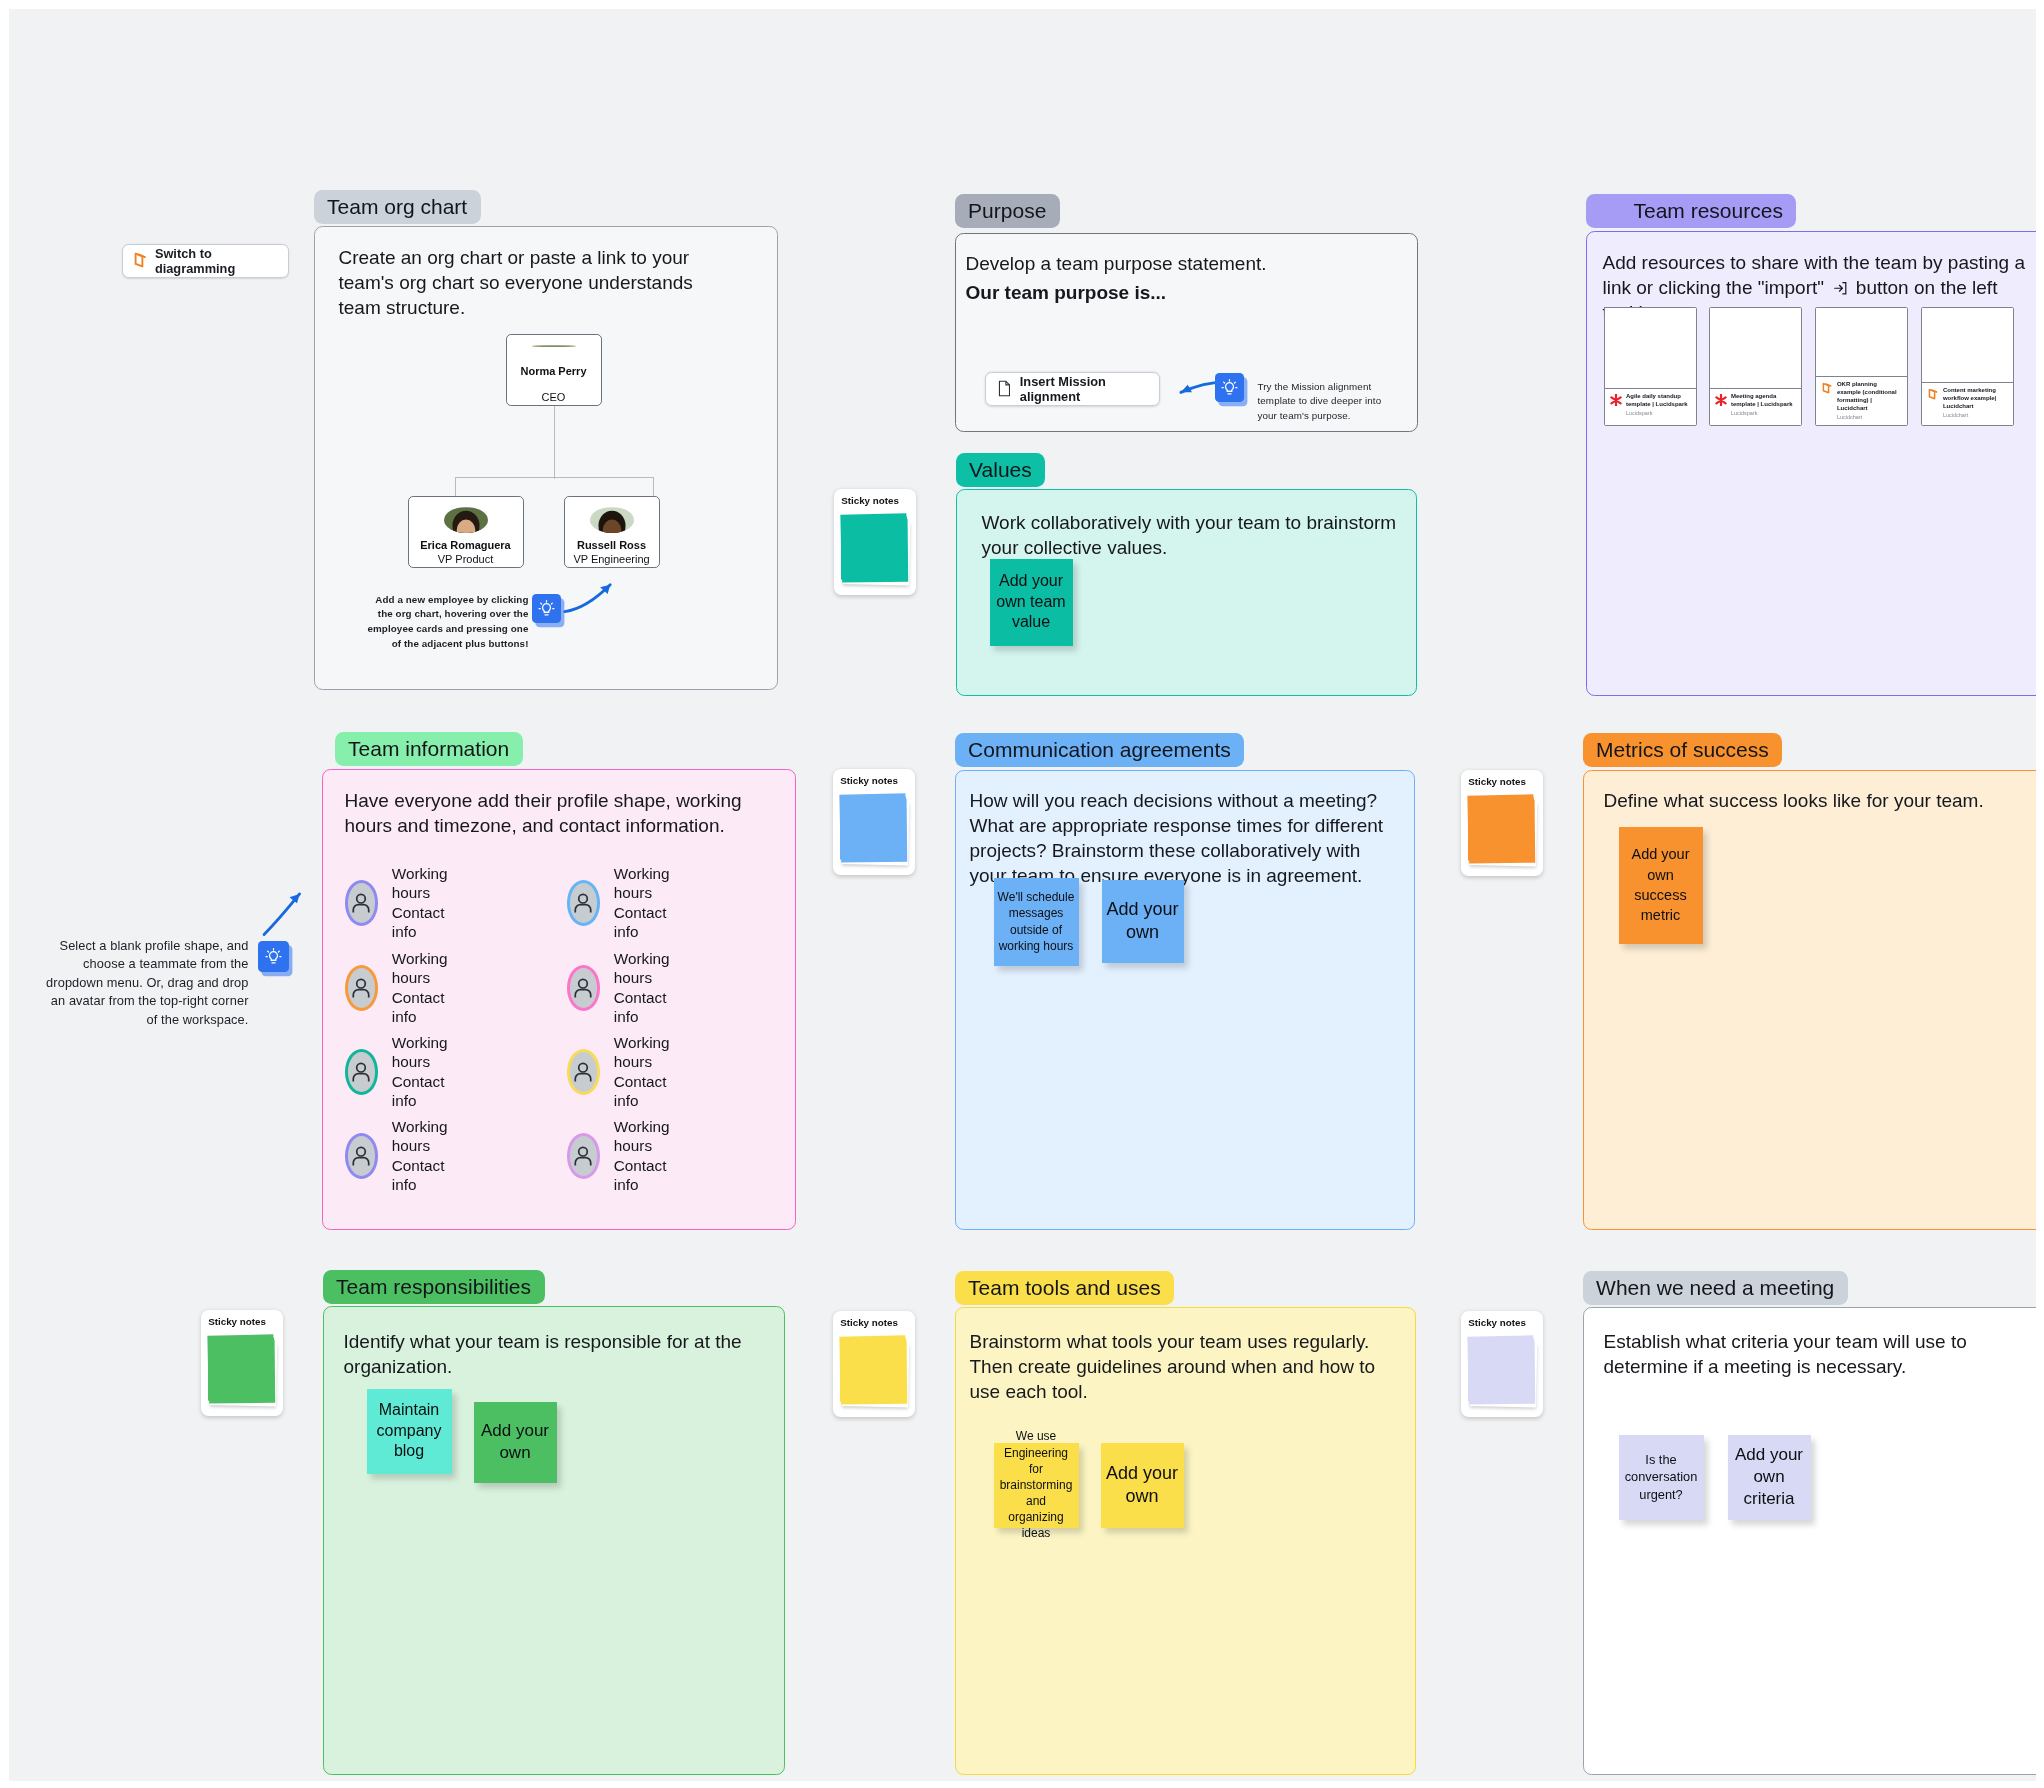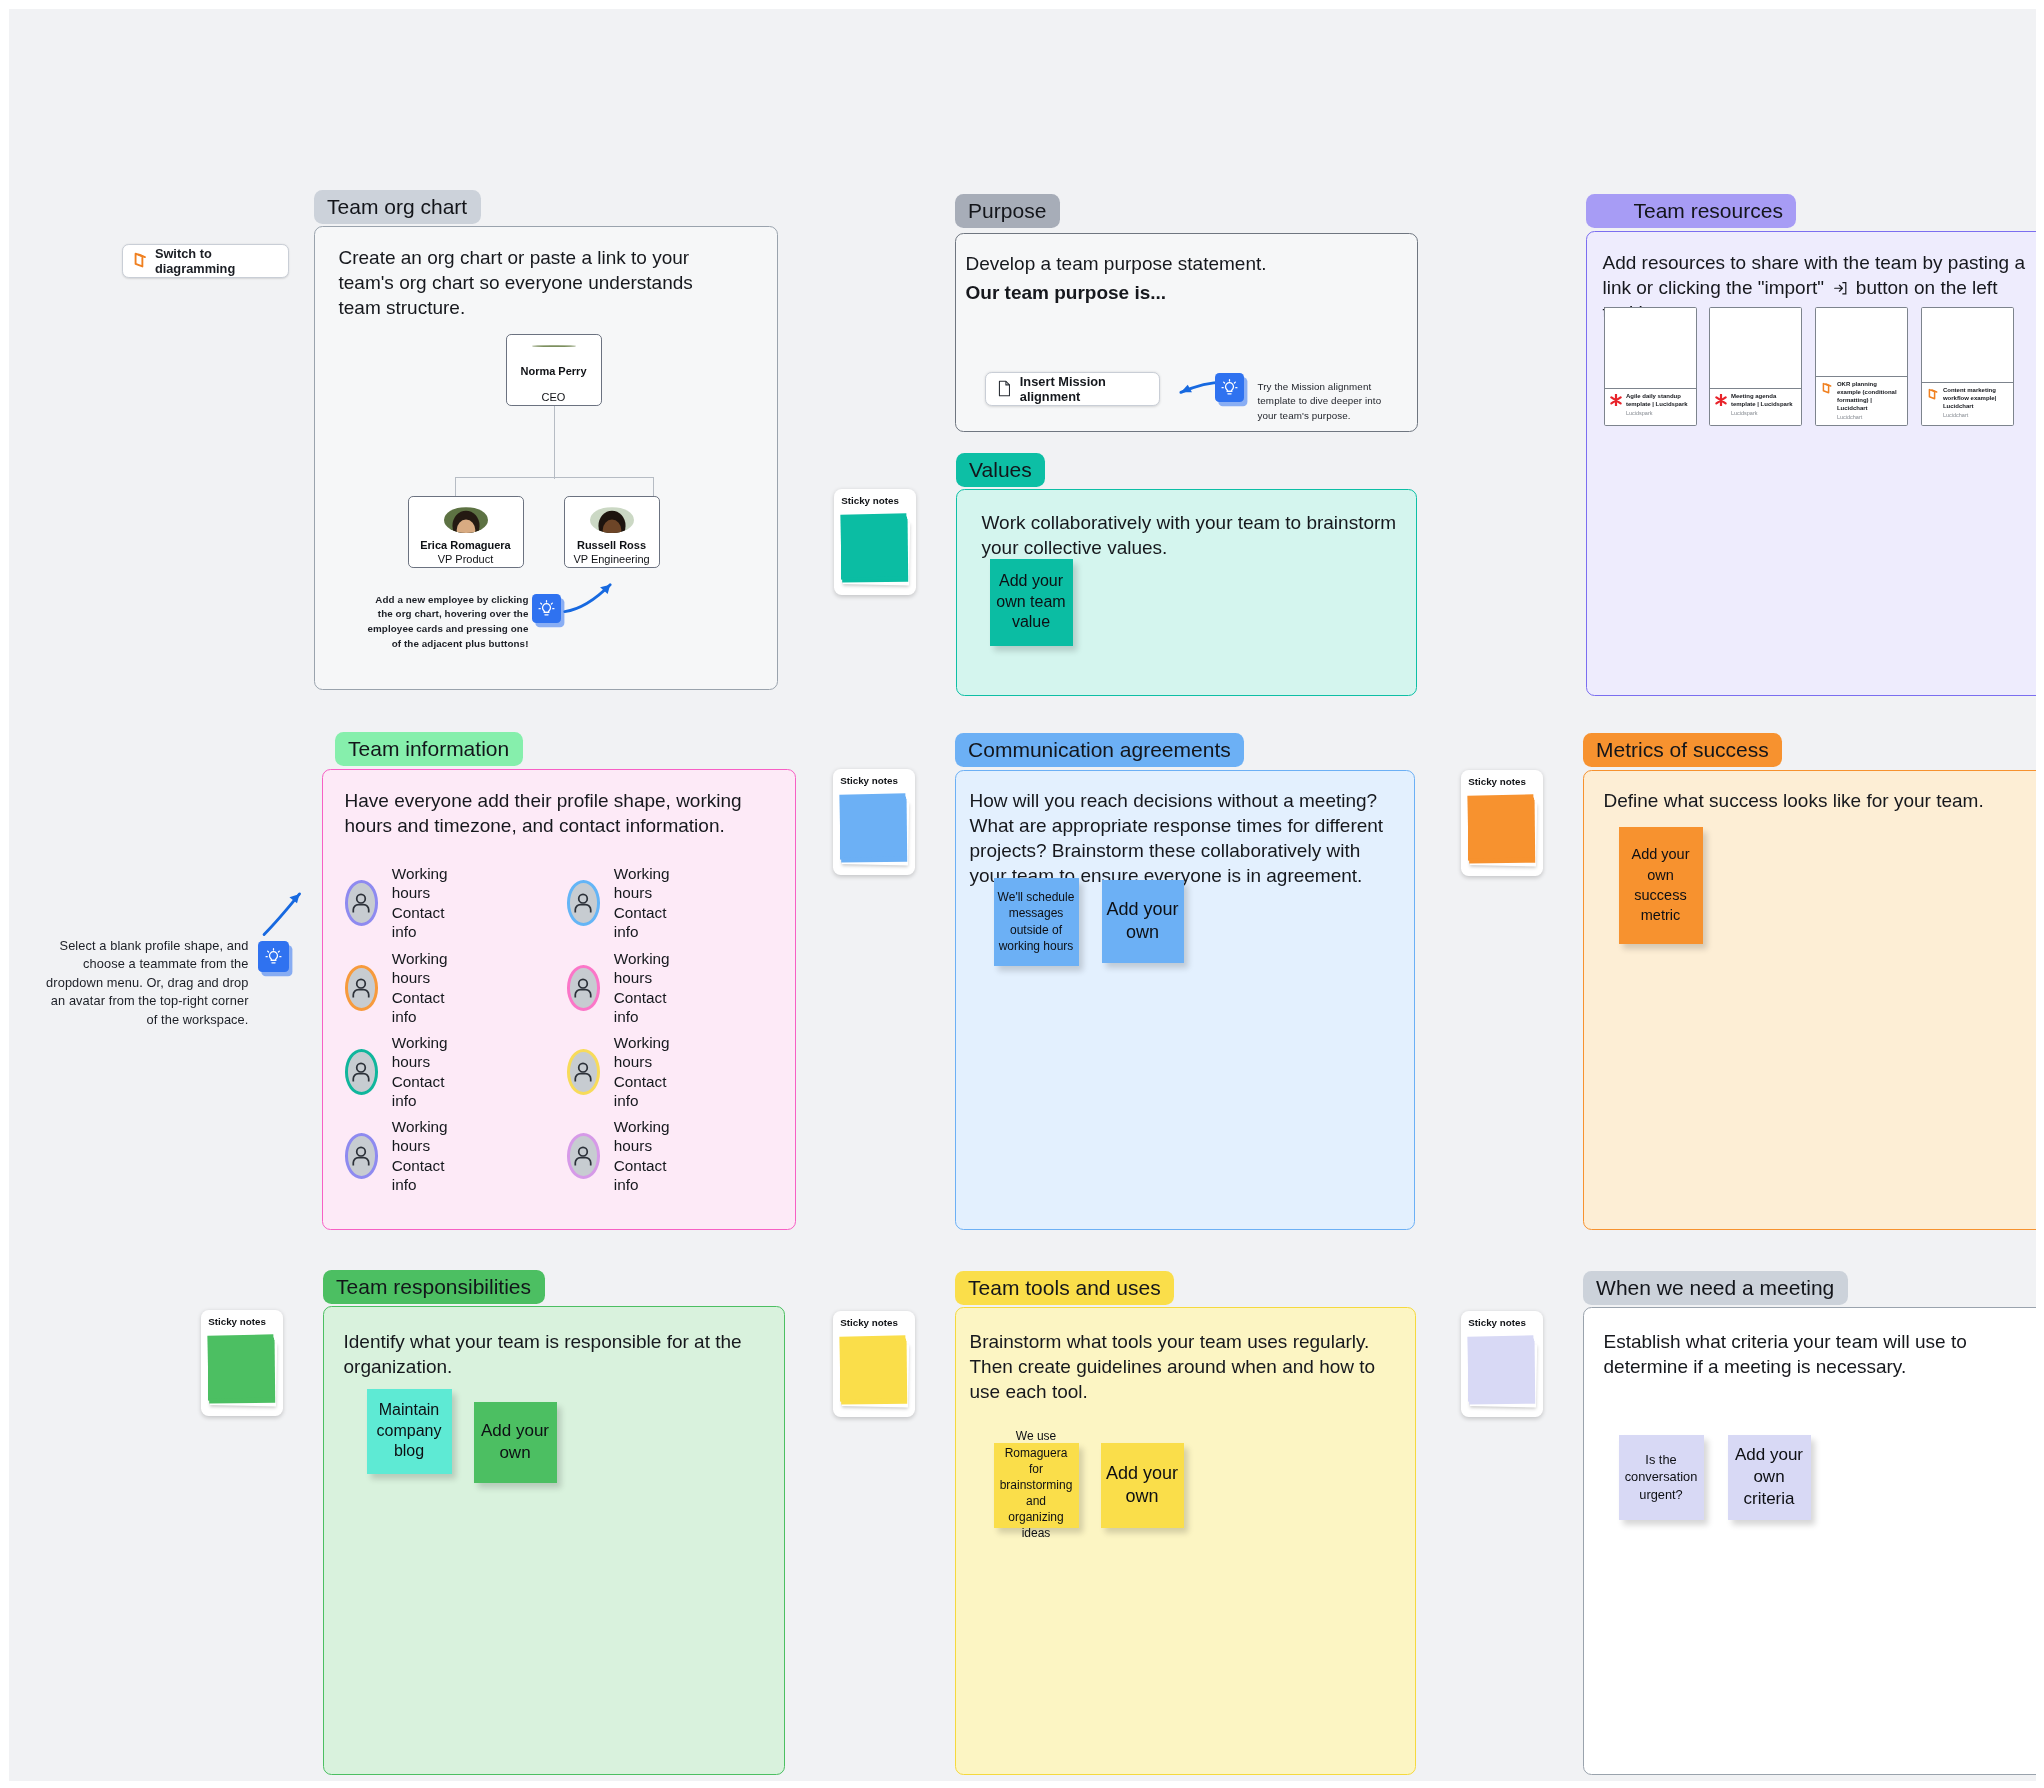--- a/index.html
+++ b/index.html
@@ -509,21 +509,21 @@
     <div class="pad" style="left:824px;top:1302px;">
       <div class="pad-label">Sticky notes</div>
       <div class="pad-stack">
         <div class="pad-sheet" style="background:#fff;transform:translate(2.6px,7.7px) rotate(1.2deg);box-shadow:0 1.7px 3.4px rgba(0,0,0,.2);"></div>
         <div class="pad-sheet" style="background:#fade4a;transform:translate(0.9px,5.1px) rotate(-.6deg);"></div>
         <div class="pad-sheet" style="background:#fade4a;transform:translate(0,2.6px);"></div>
         <div class="pad-sheet" style="background:#fade4a;transform:rotate(-1.2deg);"></div>
       </div>
     </div>
 
-    <div class="note" style="left:985px;top:1434px;width:85px;height:85px;background:#fade4a;font-size:12px;line-height:1.35;">We use Romaguera for brainstorming and organizing ideas</div>
+    <div class="note" style="left:985px;top:1434px;width:85px;height:85px;background:#fade4a;font-size:12px;line-height:1.35;">We use Engineering for brainstorming and organizing ideas</div>
     <div class="note" style="left:1092px;top:1434px;width:83px;height:85px;background:#fade4a;font-size:18px;line-height:1.3;">Add your own</div>
   </div>
 
   <div class="frame">
     <div class="frame-title" style="left:1574px;top:1262px;background:#ccd2da;">When we need a meeting</div>
     <div class="frame-body" style="left:1574px;top:1298px;width:462px;height:468px;background:#ffffff;border-color:#9aa3ad;"></div>
     <div class="frame-desc" style="left:1595px;top:1320px;width:426px;">Establish what criteria your team will use to determine if a meeting is necessary.</div>
 
     <div class="pad" style="left:1452px;top:1302px;">
       <div class="pad-label">Sticky notes</div>

